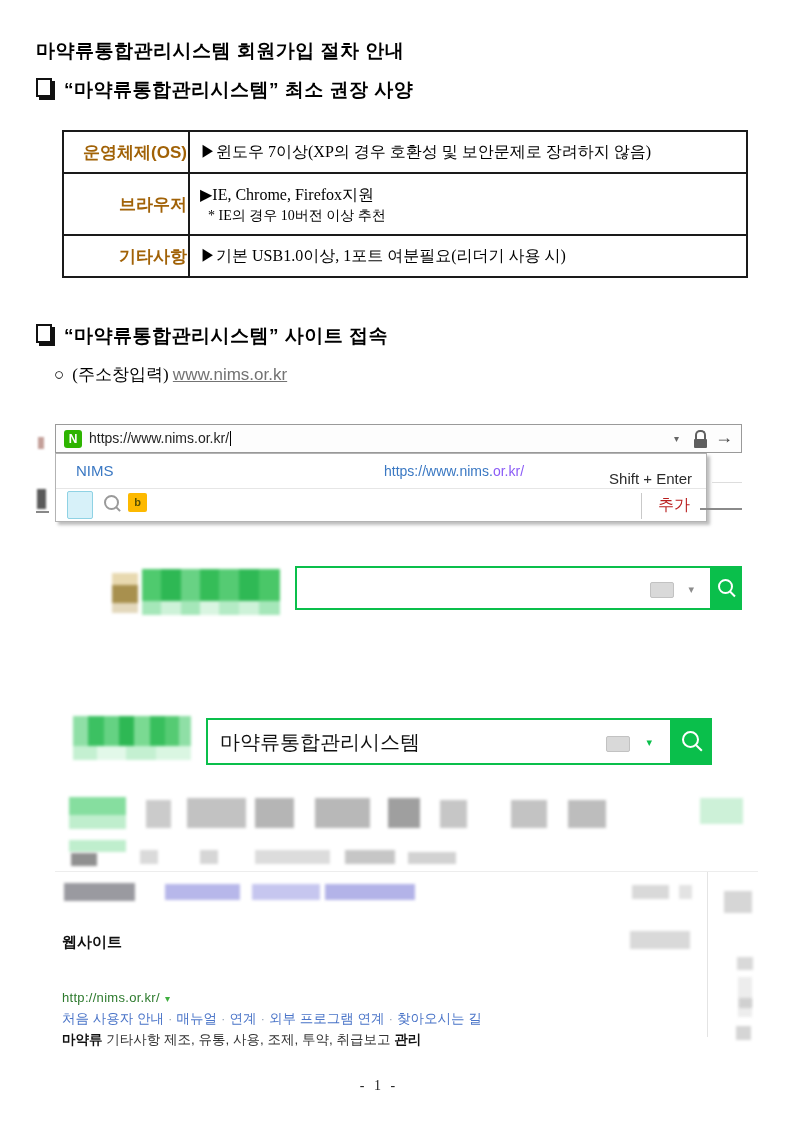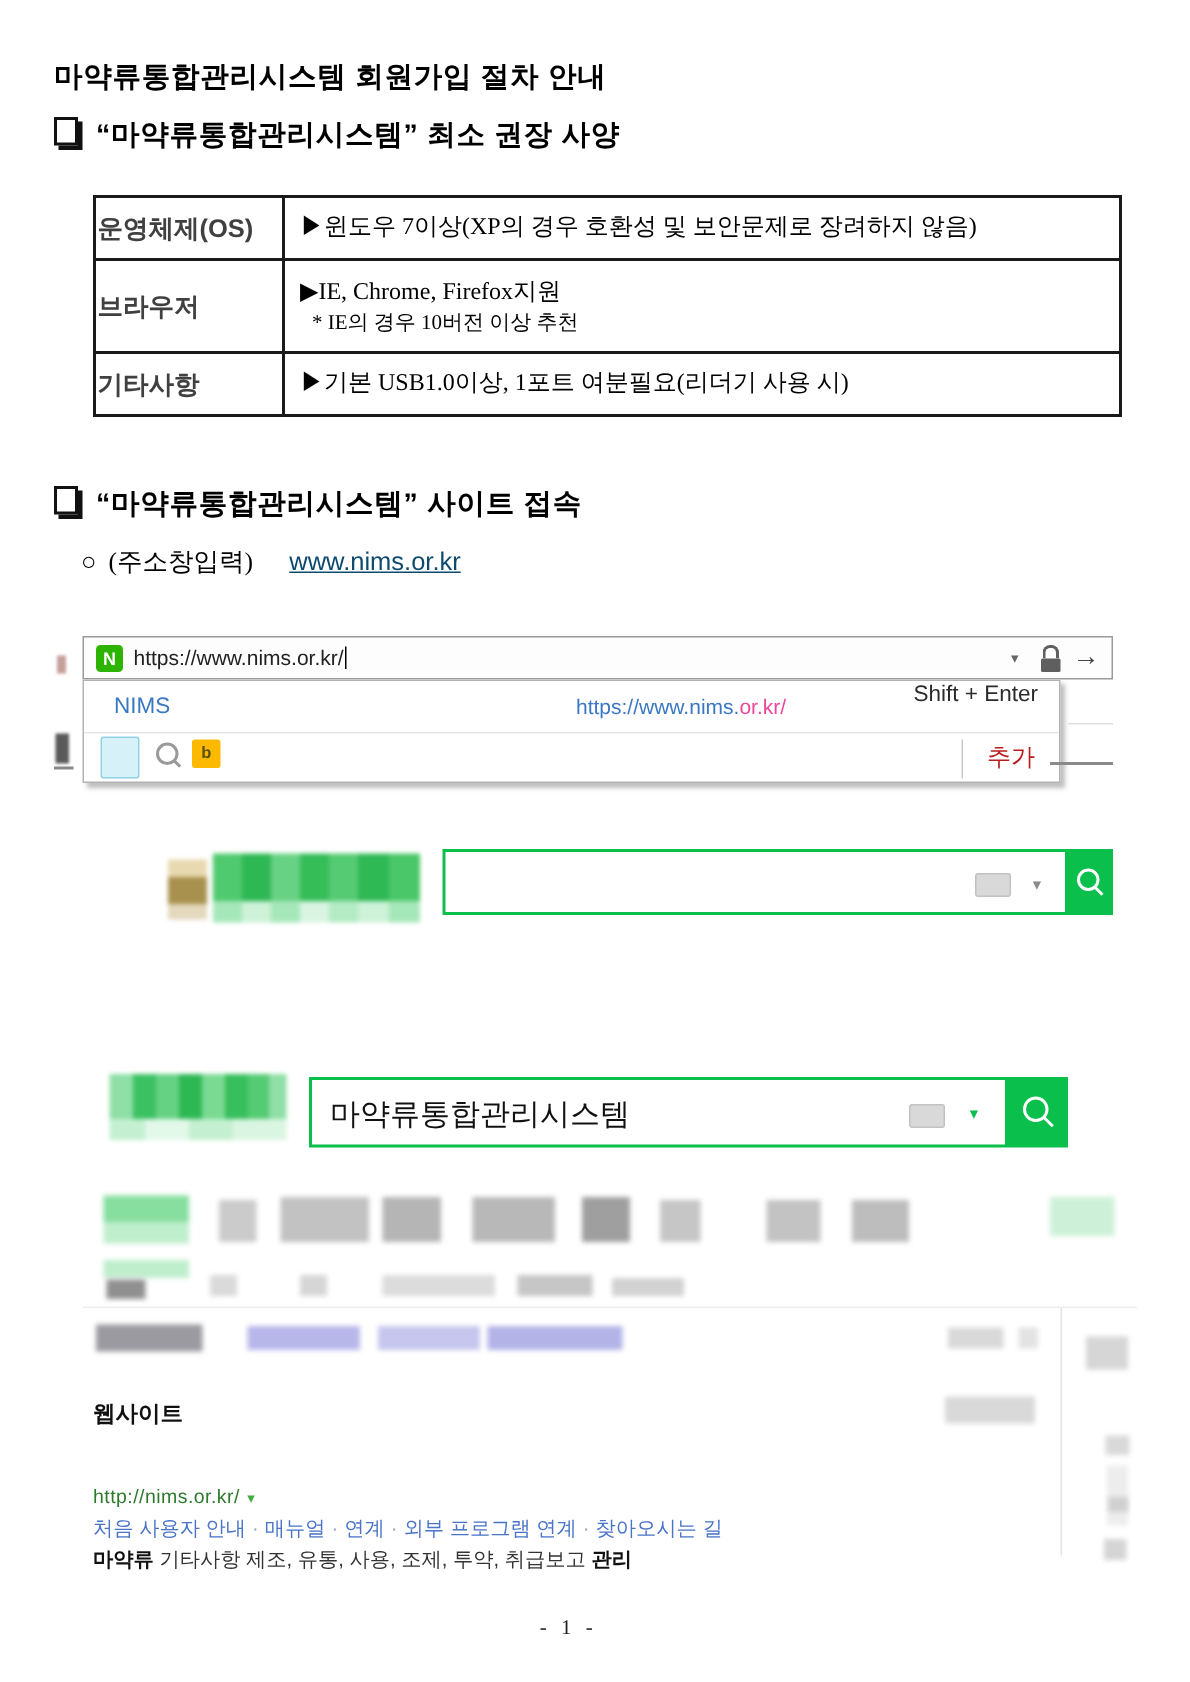--- a/index.html
+++ b/index.html
@@ -7,26 +7,26 @@
           font-family:"Liberation Sans",sans-serif;color:#111;}
   .abs{position:absolute;}
 
   
   .doc-title{position:absolute;left:36px;top:38px;font-size:19px;font-weight:bold;letter-spacing:.5px;color:#000;}
   .heading{position:absolute;left:36px;font-size:19px;font-weight:bold;color:#000;letter-spacing:.5px;}
   .sq{display:inline-block;width:12px;height:15px;border:2px solid #111;box-shadow:3px 3px 0 #111;
       margin-right:12px;vertical-align:-1px;background:#fff;}
   .line-item{position:absolute;left:54px;font-family:"Liberation Serif",serif;font-size:17px;color:#000;}
   .line-item .marker{margin-right:8px;}
-  .doc-link{color:#0c4a6e;text-decoration:underline;font-family:"Liberation Sans",sans-serif;cursor:pointer;margin-left:20px;}
+  .doc-link{color:#737373;text-decoration:underline;font-family:"Liberation Sans",sans-serif;cursor:pointer;}
 
   
   .spec-table{position:absolute;left:62px;top:130px;width:686px;border-collapse:collapse;}
   .spec-table th,.spec-table td{border:2px solid #1a1a1a;}
-  .spec-table th{width:122px;font-size:17px;font-weight:bold;text-align:left;color:#404040;
+  .spec-table th{width:122px;font-size:17px;font-weight:bold;text-align:right;color:#a16207;
                  font-family:"Liberation Sans",sans-serif;}
   .spec-table td{padding:4px 8px 4px 10px;font-family:"Liberation Serif",serif;font-size:16px;color:#000;}
   .cell-line{line-height:1.45;}
   .cell-note{font-size:14px;padding-left:8px;line-height:1.4;}
   .r1{height:42px;} .r2{height:62px;} .r3{height:42px;}
 
   
   .addr-bar{position:absolute;left:55px;top:424px;width:687px;height:29px;background:#fdfdfd;
             border:1px solid #9a9a9a;box-sizing:border-box;}
   .n-icon{position:absolute;left:8px;top:5px;width:18px;height:18px;background:#2db400;border-radius:3px;
@@ -38,22 +38,22 @@
   .lock .shackle{width:7px;height:7px;border:2.5px solid #5f5f5f;border-bottom:none;
                  border-radius:5px 5px 0 0;margin:0 auto;}
   .lock .body{width:13px;height:9px;background:#5f5f5f;border-radius:1px;}
   .addr-go{position:absolute;right:8px;top:2px;font-size:18px;font-weight:bold;color:#444;}
 
   .dropdown{position:absolute;left:55px;top:453px;width:652px;height:69px;background:#fff;
             border:1px solid #b3b3b3;box-sizing:border-box;box-shadow:3px 3px 3px rgba(110,110,110,.45);}
   .dd-row1{position:relative;height:34px;border-bottom:1px solid #e6e6e6;}
   .dd-title{position:absolute;left:20px;top:8px;font-size:15px;color:#3a78c3;}
   .dd-url{position:absolute;left:328px;top:9px;font-size:14px;}
-  .dd-url .m{color:#3a78c3;} .dd-url .r{color:#ec4899;}
-  .dd-hint{position:absolute;right:14px;top:0;font-size:15px;color:#2b2b2b;}
+  .dd-url .m{color:#3a78c3;} .dd-url .r{color:#8b5cf6;}
+  .dd-hint{position:absolute;right:14px;top:16px;font-size:15px;color:#2b2b2b;}
   .dd-row2{position:relative;height:33px;}
   .dd-check{position:absolute;left:11px;top:2px;width:24px;height:26px;background:#d7f1f9;
             border:1px solid #8fd2e4;border-radius:2px;}
   .dd-mag{position:absolute;left:48px;top:6px;width:11px;height:11px;border:2px solid #9a9a9a;border-radius:50%;}
   .dd-mag::after{content:"";position:absolute;left:9px;top:11px;width:6px;height:2px;background:#9a9a9a;
                  transform:rotate(45deg);}
   .bing{position:absolute;left:72px;top:4px;width:19px;height:19px;background:#fdb900;border-radius:2px;
         color:#5a5200;font-size:11px;font-weight:bold;text-align:center;line-height:19px;}
   .dd-div{position:absolute;left:585px;top:4px;width:1px;height:26px;background:#c9c9c9;}
   .dd-add{position:absolute;right:16px;top:6px;font-size:16px;color:#b91c1c;}

